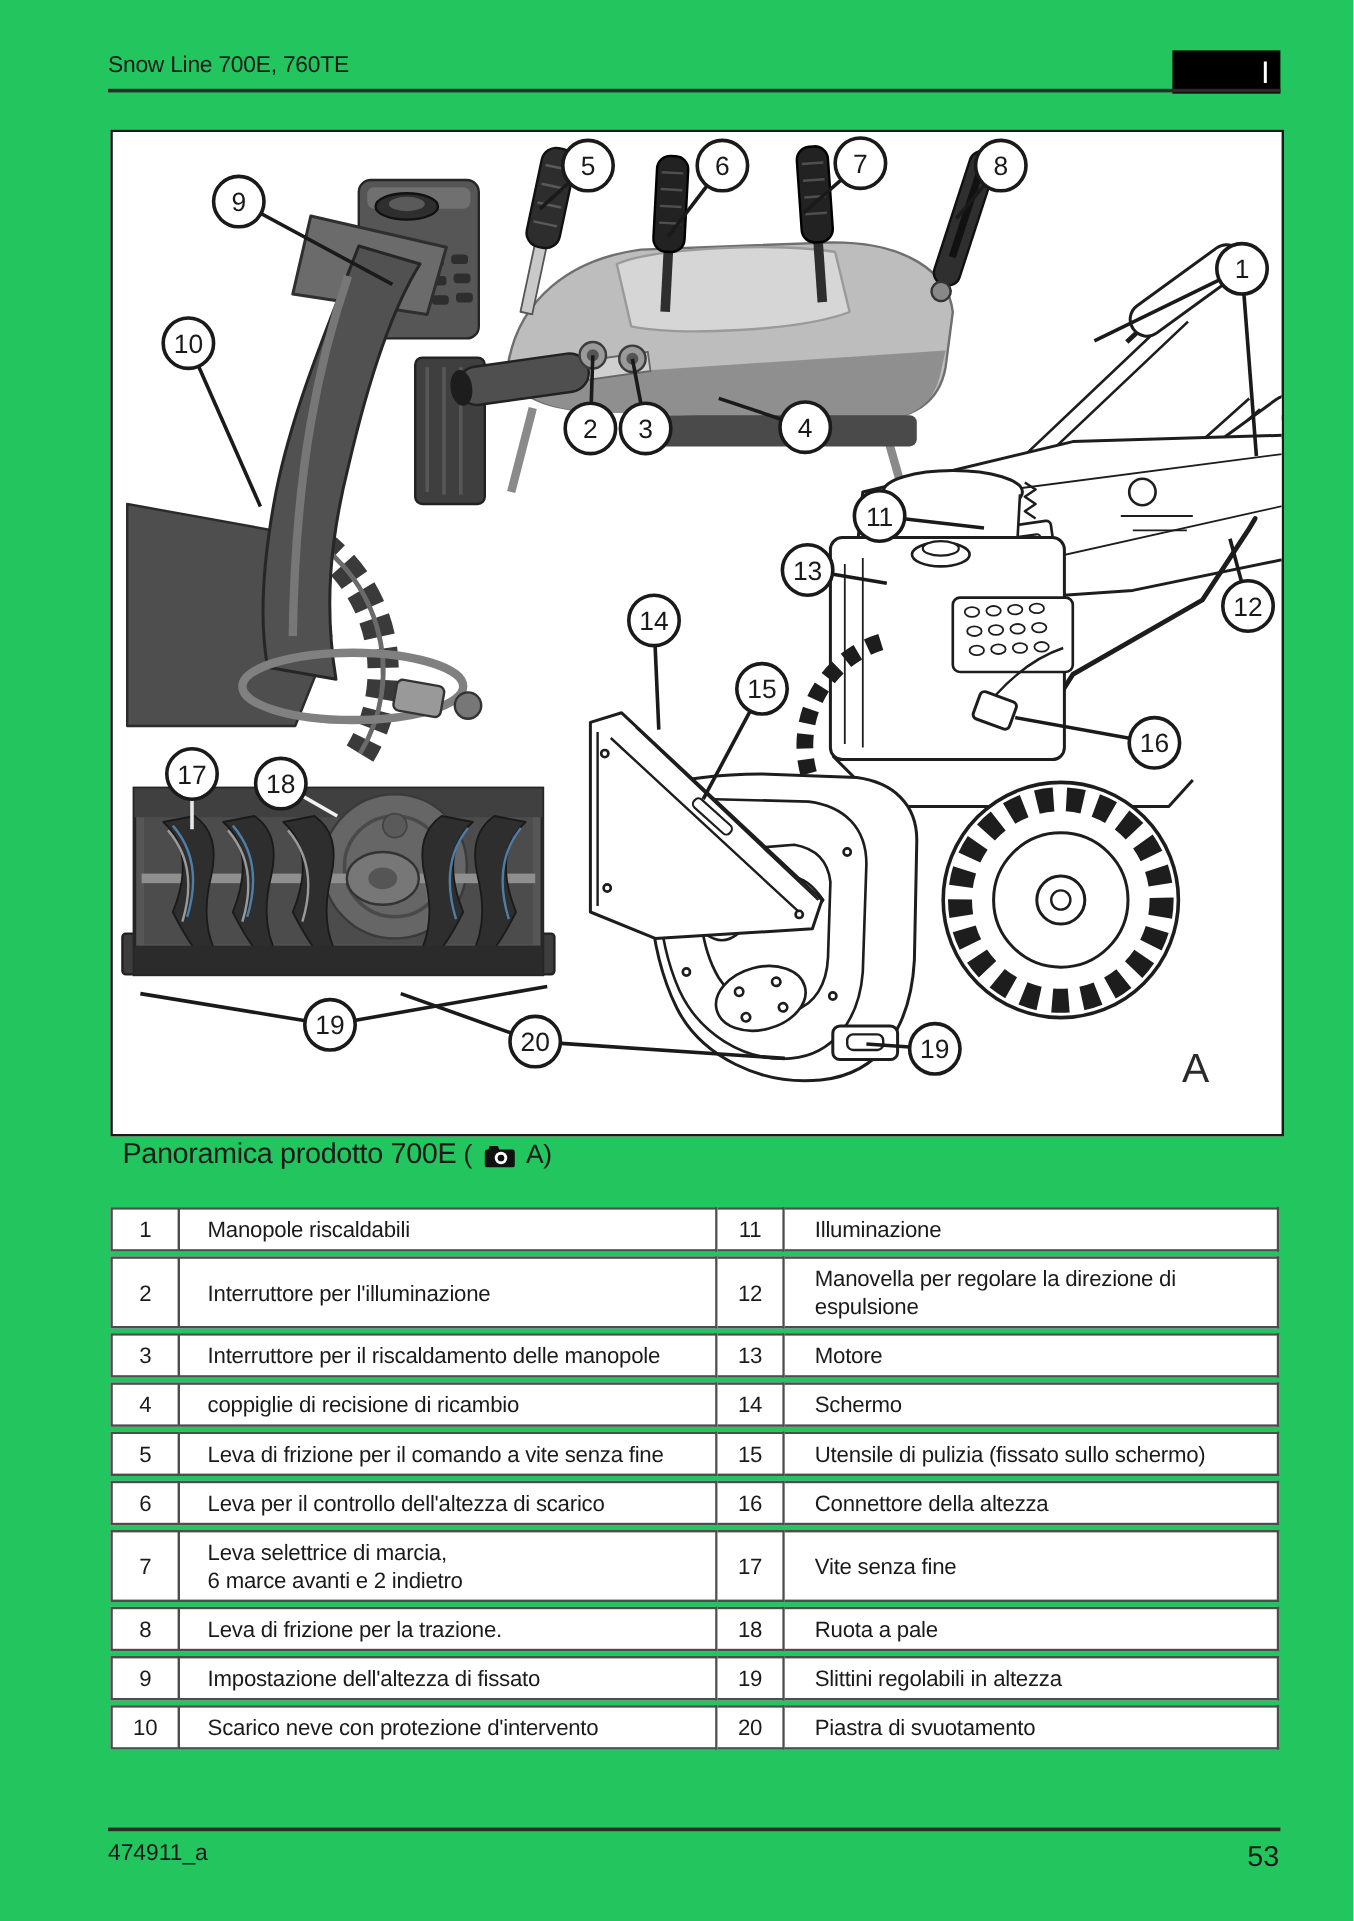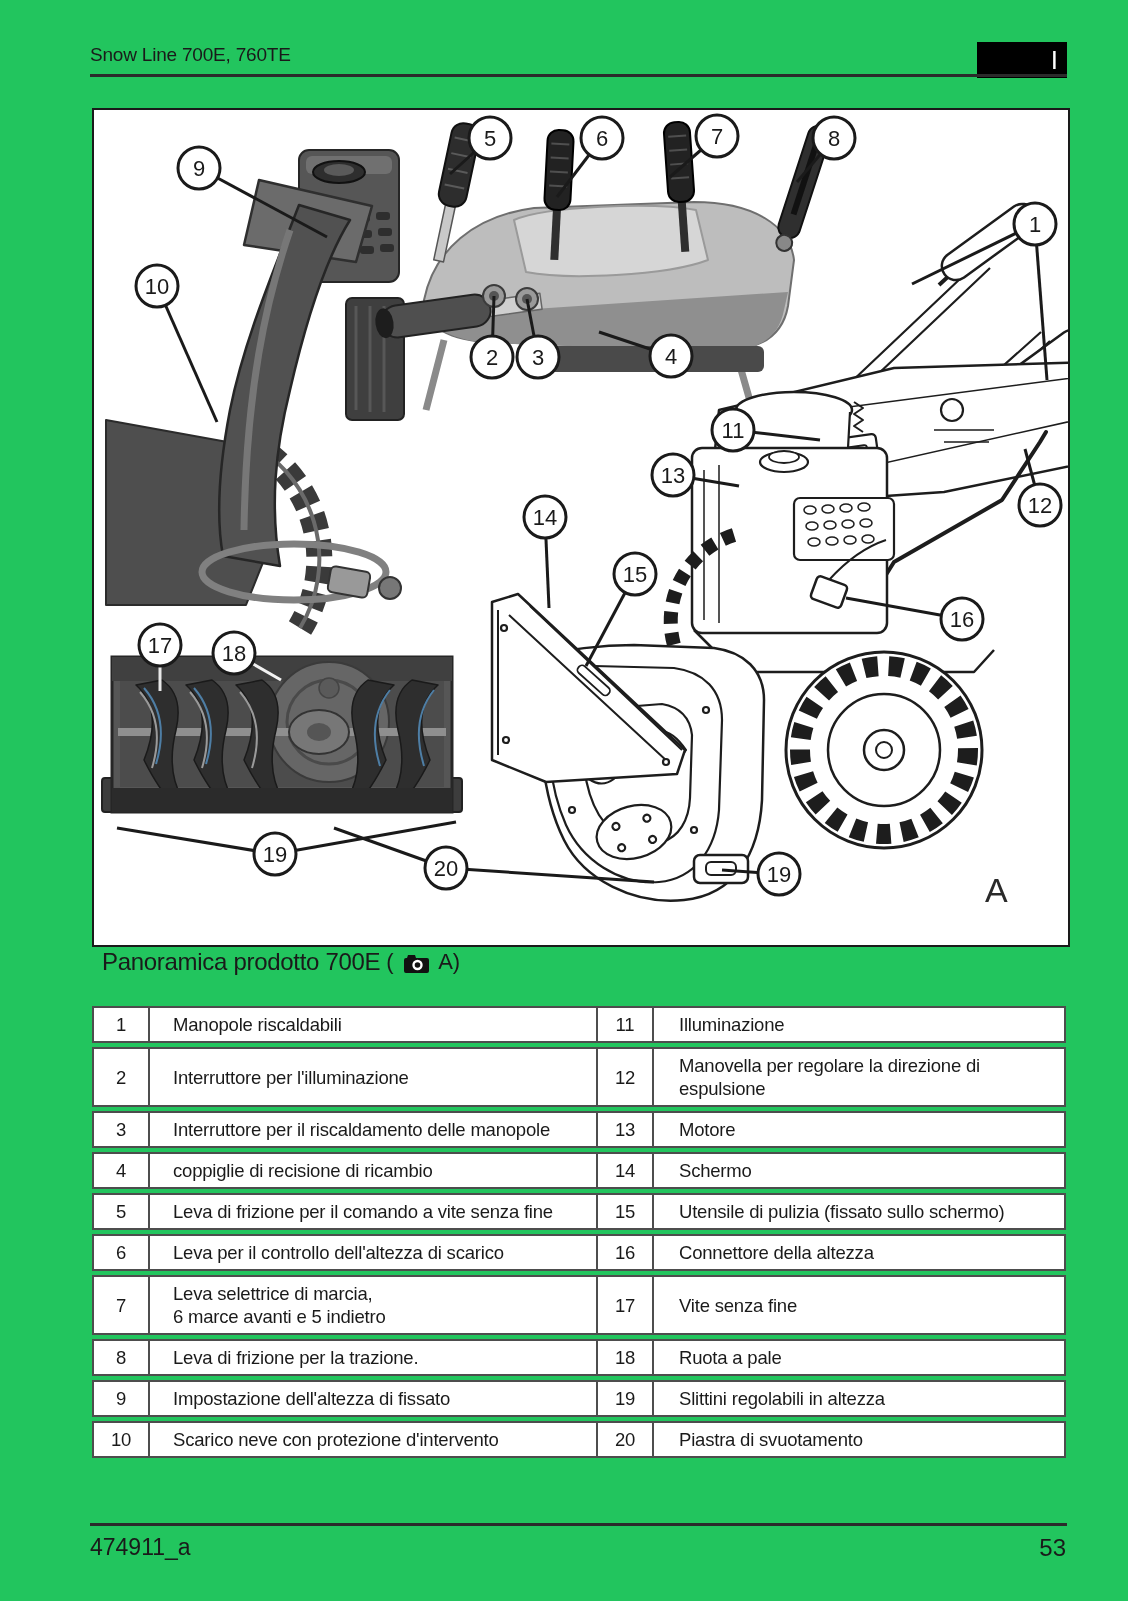--- a/index.html
+++ b/index.html
@@ -26,21 +26,21 @@
     font-size:18.5px;letter-spacing:-0.2px;line-height:23px;vertical-align:middle;
     padding:5px 8px;background:#fff;
   }
   #parts-table td.no{width:50px;text-align:center;padding:5px 2px;}
   #parts-table td.no-l{border-left:2px solid #4d4d4d;border-right:2px solid #4d4d4d;}
   #parts-table td.lab-l{width:415px;border-right:2px solid #4d4d4d;padding-left:23px;white-space:pre-line;}
   #parts-table td.no-r{border-right:2px solid #4d4d4d;}
   #parts-table td.lab-r{border-right:2px solid #4d4d4d;padding-left:25px;white-space:pre-line;}
   
   #ftr-rule{position:absolute;left:90px;top:1523px;width:977px;height:2.5px;background:#2b2b2b;}
-  #ftr-left{position:absolute;left:90px;top:1534px;font-size:23px;}
+  #ftr-left{position:absolute;left:90px;top:1534px;font-size:19px;}
   #ftr-right{position:absolute;right:62px;top:1534px;font-size:24px;}
 </style>
 </head>
 <body>
 
 <div id="page">
 
   <div id="hdr-title">Snow Line 700E, 760TE</div>
   <div id="lang-tab">
     <span>I</span>
@@ -405,21 +405,21 @@
         </tr>
         <tr>
           <td class="no no-l">6</td>
           <td class="lab-l">Leva per il controllo dell'altezza di scarico</td>
           <td class="no no-r">16</td>
           <td class="lab-r">Connettore della altezza</td>
         </tr>
         <tr>
           <td class="no no-l">7</td>
           <td class="lab-l">Leva selettrice di marcia,
-6 marce avanti e 5 indietro</td>
+6 marce avanti e 2 indietro</td>
           <td class="no no-r">17</td>
           <td class="lab-r">Vite senza fine</td>
         </tr>
         <tr>
           <td class="no no-l">8</td>
           <td class="lab-l">Leva di frizione per la trazione.</td>
           <td class="no no-r">18</td>
           <td class="lab-r">Ruota a pale</td>
         </tr>
         <tr>

